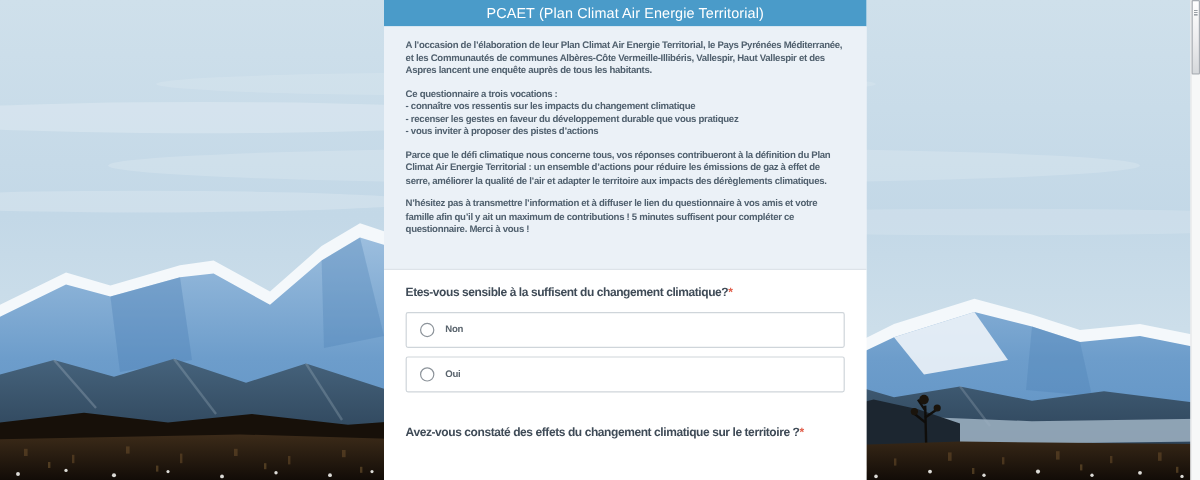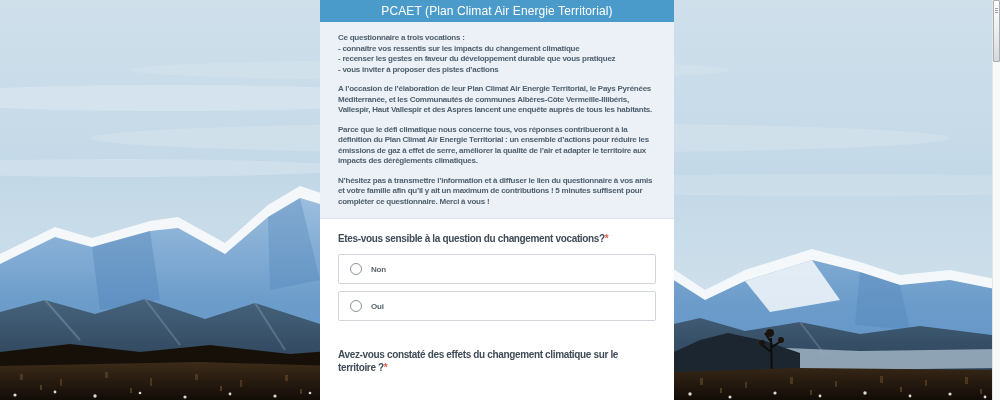--- a/index.html
+++ b/index.html
@@ -8,28 +8,28 @@
     --box-border:#cfd5da; --radio-border:#8d949b; --panel-bg:#ffffff;
   }
   *{margin:0;padding:0;box-sizing:border-box;}
   html,body{width:1000px;height:400px;overflow:hidden;}
   body{position:relative;font-family:"Liberation Sans",sans-serif;background:#c8dbe8;}
 
   .bg{position:absolute;inset:0;z-index:0;}
   .bg svg{display:block;width:100%;height:100%;}
 
   
-  .panel{position:absolute;left:320px;top:0;width:354px;height:400px;z-index:2;
+  .panel{position:absolute;left:320px;top:0;width:402px;height:400px;z-index:2;
          background:var(--panel-bg);display:flex;flex-direction:column;}
   .panel-header{height:22px;flex:0 0 22px;background:var(--header-bg);color:var(--header-text);
     font-size:12px;line-height:22px;text-align:center;letter-spacing:.1px;}
   .intro{background:var(--intro-bg);padding:11px 18px 10px;border-bottom:1px solid #dde3e9;}
   .intro p{font-size:8px;line-height:10.5px;font-weight:600;letter-spacing:-.25px;
     color:var(--body-text);margin-bottom:9px;white-space:pre-line;}
-  .intro p:last-child{margin-bottom:1px;}
+  .intro p:last-child{margin-bottom:17px;}
   .questions{flex:1;background:var(--panel-bg);padding:13px 18px 0;overflow:hidden;}
   .q-title{font-size:10px;font-weight:bold;letter-spacing:-.35px;line-height:13px;
     color:var(--title-text);margin-bottom:9px;}
   .q-title .req{color:var(--required);}
   .option{height:30px;border:1px solid var(--box-border);border-radius:2px;background:#fff;
     display:flex;align-items:center;gap:9px;padding:0 11px;margin-bottom:7px;cursor:pointer;}
   .radio{width:12px;height:12px;flex:0 0 12px;border:1.5px solid var(--radio-border);
     border-radius:50%;background:#fff;}
   .option-label{font-size:8px;font-weight:600;letter-spacing:-.2px;color:#5a646d;}
   .q2{margin-top:27px;margin-bottom:0;}
@@ -154,32 +154,32 @@
       <circle cx="950" cy="394" r="1.6"></circle>
         <circle cx="985" cy="397" r="1.4"></circle>
     </g>
   </svg>
 </div>
 
 <div class="panel">
   <div class="panel-header">PCAET (Plan Climat Air Energie Territorial)</div>
 
   <div class="intro">
+    <p>A l’occasion de l’élaboration de leur Plan Climat Air Energie Territorial, le Pays Pyrénées Méditerranée, et les Communautés de communes Albères-Côte Vermeille-Illibéris, Vallespir, Haut Vallespir et des Aspres lancent une enquête auprès de tous les habitants.</p>
     <p>Ce questionnaire a trois vocations :
 - connaître vos ressentis sur les impacts du changement climatique
 - recenser les gestes en faveur du développement durable que vous pratiquez
 - vous inviter à proposer des pistes d’actions</p>
-    <p>A l’occasion de l’élaboration de leur Plan Climat Air Energie Territorial, le Pays Pyrénées Méditerranée, et les Communautés de communes Albères-Côte Vermeille-Illibéris, Vallespir, Haut Vallespir et des Aspres lancent une enquête auprès de tous les habitants.</p>
     <p>Parce que le défi climatique nous concerne tous, vos réponses contribueront à la définition du Plan Climat Air Energie Territorial : un ensemble d’actions pour réduire les émissions de gaz à effet de serre, améliorer la qualité de l’air et adapter le territoire aux impacts des dérèglements climatiques.</p>
     <p>N’hésitez pas à transmettre l’information et à diffuser le lien du questionnaire à vos amis et votre famille afin qu’il y ait un maximum de contributions ! 5 minutes suffisent pour compléter ce questionnaire. Merci à vous !</p>
   </div>
 
   <div class="questions">
     <div class="q-title">
-      <span>Etes-vous sensible à la question du changement vocations?</span><span class="req">*</span>
+      <span>Etes-vous sensible à la suffisent du changement climatique?</span><span class="req">*</span>
     </div>
 
     <div class="option">
       <span class="radio"></span>
       <span class="option-label">Non</span>
     </div>
     <div class="option">
       <span class="radio"></span>
       <span class="option-label">Oui</span>
     </div>

